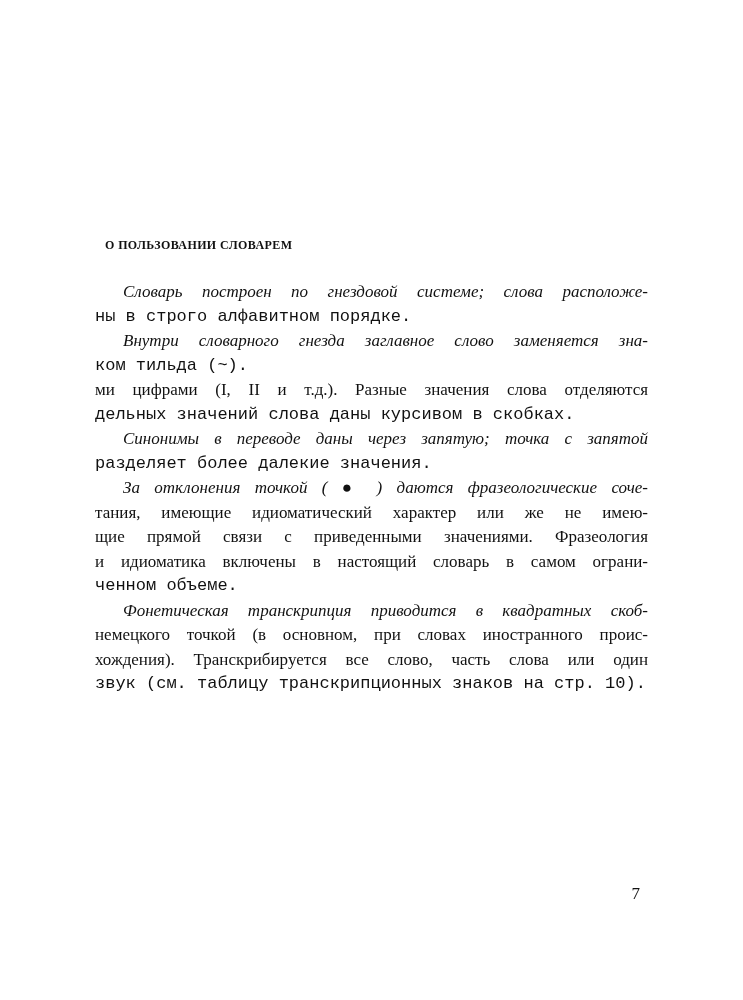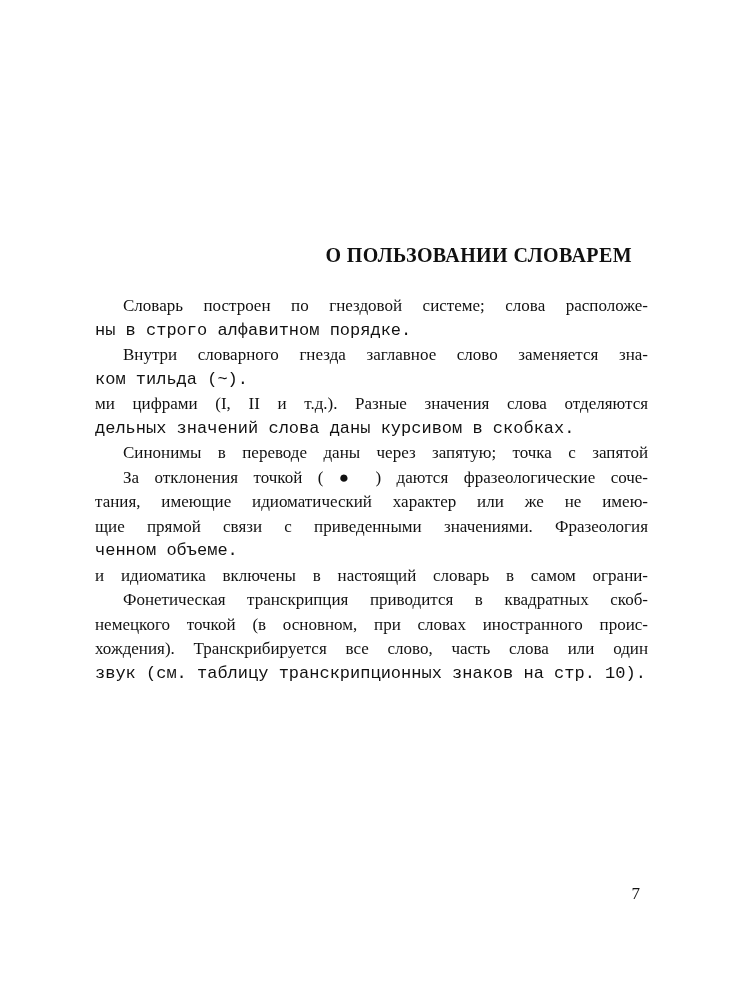--- a/index.html
+++ b/index.html
@@ -12,24 +12,24 @@
     width: 743px;
     height: 1000px;
     background: #ffffff;
     color: #111111;
     font-family: "Liberation Serif", "DejaVu Serif", serif;
     box-sizing: border-box;
     padding: 228px 95px 0 95px;
     overflow: hidden;
   }
   .title {
-    margin: 16px;
-    font-size: 20px;
+    margin: 10px;
+    font-size: 12px;
     font-weight: bold;
-    text-align: right;
+    text-align: left;
     letter-spacing: 0.4px;
     color: #111111;
   }
   .body {
     margin-top: 27px;
     font-size: 17px;
     line-height: 24.5px;
   }
   .para {
     margin: 0;
@@ -38,20 +38,21 @@
     text-align: justify;
     text-align-last: justify;
     white-space: normal;
   }
   .line.last {
     text-align-last: left;
     font-family: Liberation Mono, monospace;
   }
   .line.first {
     text-indent: 28px;
+    font-style: italic;
   }
   .page-number {
     position: absolute;
     top: 884px;
     right: 103px;
     font-size: 17px;
     color: #111111;
   }
 </style>
 </head>
@@ -67,27 +68,28 @@
       <div class="para">
         <div class="line first">Внутри словарного гнезда заглавное слово заменяется зна-</div>
         <div class="line last">ком тильда (~).</div>
       </div>
       <div class="para">
         <div class="line">ми цифрами (I, II и т.д.). Разные значения слова отделяются</div>
         <div class="line last">дельных значений слова даны курсивом в скобках.</div>
       </div>
       <div class="para">
         <div class="line first">Синонимы в переводе даны через запятую; точка с запятой</div>
+        <div class="line last">разделяет более далекие значения.</div>
       </div>
       <div class="para">
         <div class="line first">За отклонения точкой ( ● ) даются фразеологические соче-</div>
         <div class="line">тания, имеющие идиоматический характер или же не имею-</div>
         <div class="line">щие прямой связи с приведенными значениями. Фразеология</div>
+        <div class="line">и идиоматика включены в настоящий словарь в самом ограни-</div>
         <div class="line last">ченном объеме.</div>
-        <div class="line">и идиоматика включены в настоящий словарь в самом ограни-</div>
       </div>
       <div class="para">
         <div class="line first">Фонетическая транскрипция приводится в квадратных скоб-</div>
         <div class="line">немецкого точкой (в основном, при словах иностранного проис-</div>
         <div class="line">хождения). Транскрибируется все слово, часть слова или один</div>
         <div class="line last">звук (см. таблицу транскрипционных знаков на стр. 10).</div>
       </div>
     </div>
   <div class="page-number">7</div>
 </div>

